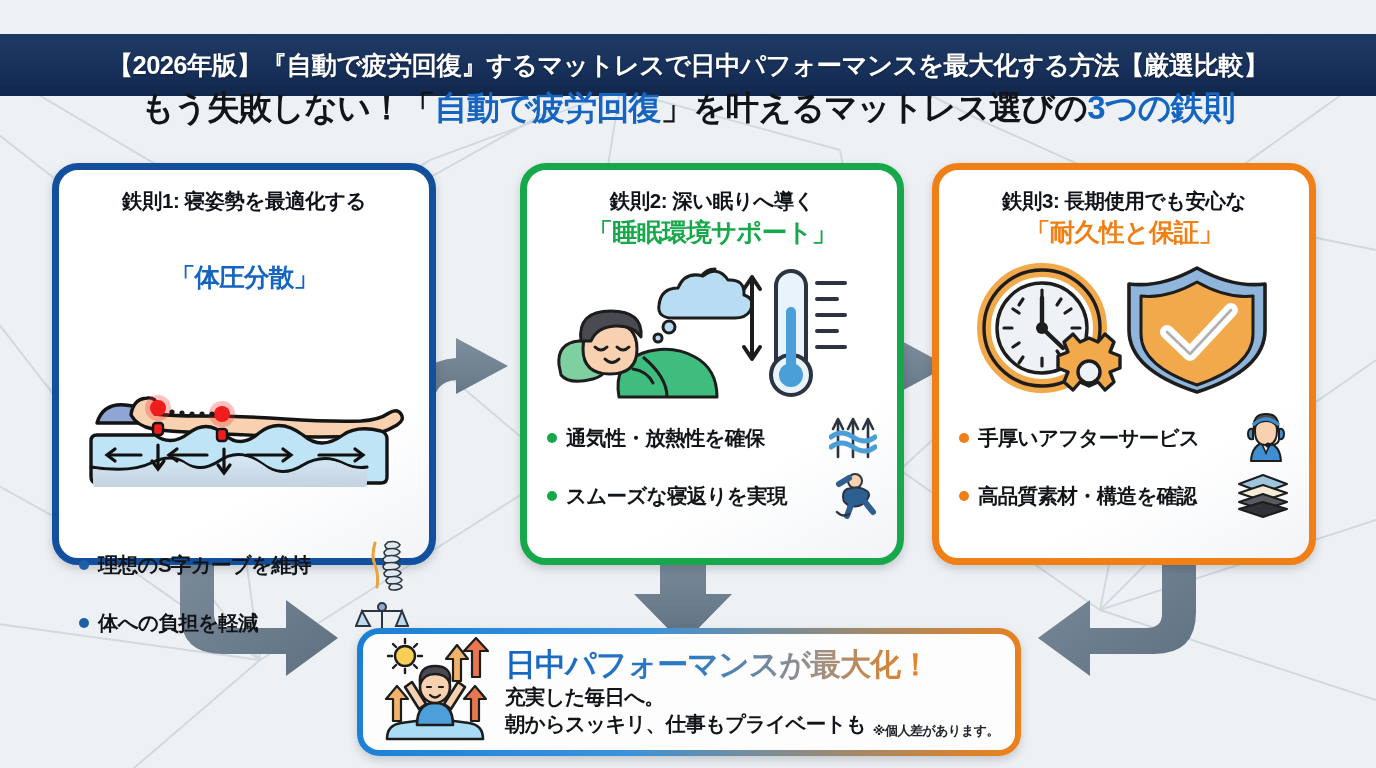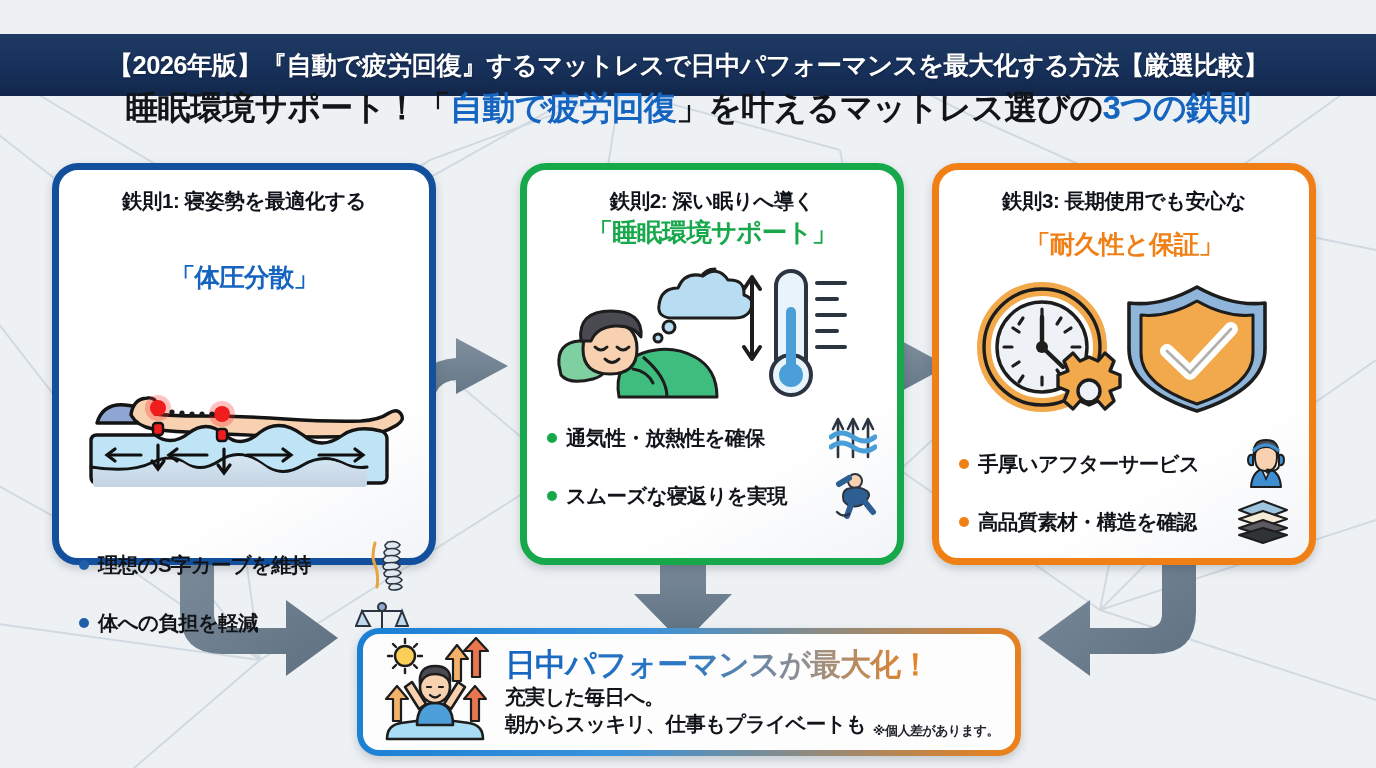--- a/index.html
+++ b/index.html
@@ -40,21 +40,21 @@
     position:absolute; z-index:4;
     width:384px; height:402px; top:163px;
     background:linear-gradient(150deg,#ffffff 0%,#ffffff 72%,#f2f4f7 100%);
     border-radius:26px;
     box-shadow:0 4px 10px rgba(40,55,75,.22);
     display:flex; flex-direction:column; align-items:center;
     padding:18px 14px 12px;
   }
   #card-1{ left:52px;  border:7px solid #12509e;gap:45px; }
   #card-2{ left:520px; border:7px solid #18a84c; }
-  #card-3{ left:932px; border:7px solid #f08016;gap:12px; }
+  #card-3{ left:932px; border:7px solid #f08016; }
 
   .card-title{
     font-size:20.5px; font-weight:bold; color:#10141a;
     text-align:center; letter-spacing:-0.5px; line-height:1.3;
     white-space:nowrap;
   }
   .card-keyword{
     font-size:25.5px; font-weight:bold; text-align:center;
     letter-spacing:-0.8px; line-height:1.25; margin-top:2px; white-space:nowrap;
   }
@@ -137,21 +137,21 @@
     <path d="M840 150 L900 470"></path>
     <path d="M60 520 L210 300"></path>
   </g>
 </svg>
 
 <div class="header-bar">
   <div class="title">【2026年版】『自動で疲労回復』するマットレスで日中パフォーマンスを最大化する方法【厳選比較】</div>
 </div>
 
 <div class="subtitle">
-  <span>睡眠環境サポート！「</span><span class="hl">自動で疲労回復</span><span>」を叶えるマットレス選びの</span><span class="hl">3つの鉄則</span>
+  <span>もう失敗しない！「</span><span class="hl">自動で疲労回復</span><span>」を叶えるマットレス選びの</span><span class="hl">3つの鉄則</span>
 </div>
 
 <div class="card" id="card-1">
   <div class="card-title">鉄則1: 寝姿勢を最適化する</div>
   <div class="card-keyword">「体圧分散」</div>
 
   <div class="card-art">
     <svg width="330" height="142" viewBox="0 0 330 142" aria-hidden="true">
       <g stroke="#141414" stroke-width="3.4" stroke-linejoin="round" stroke-linecap="round">
 

